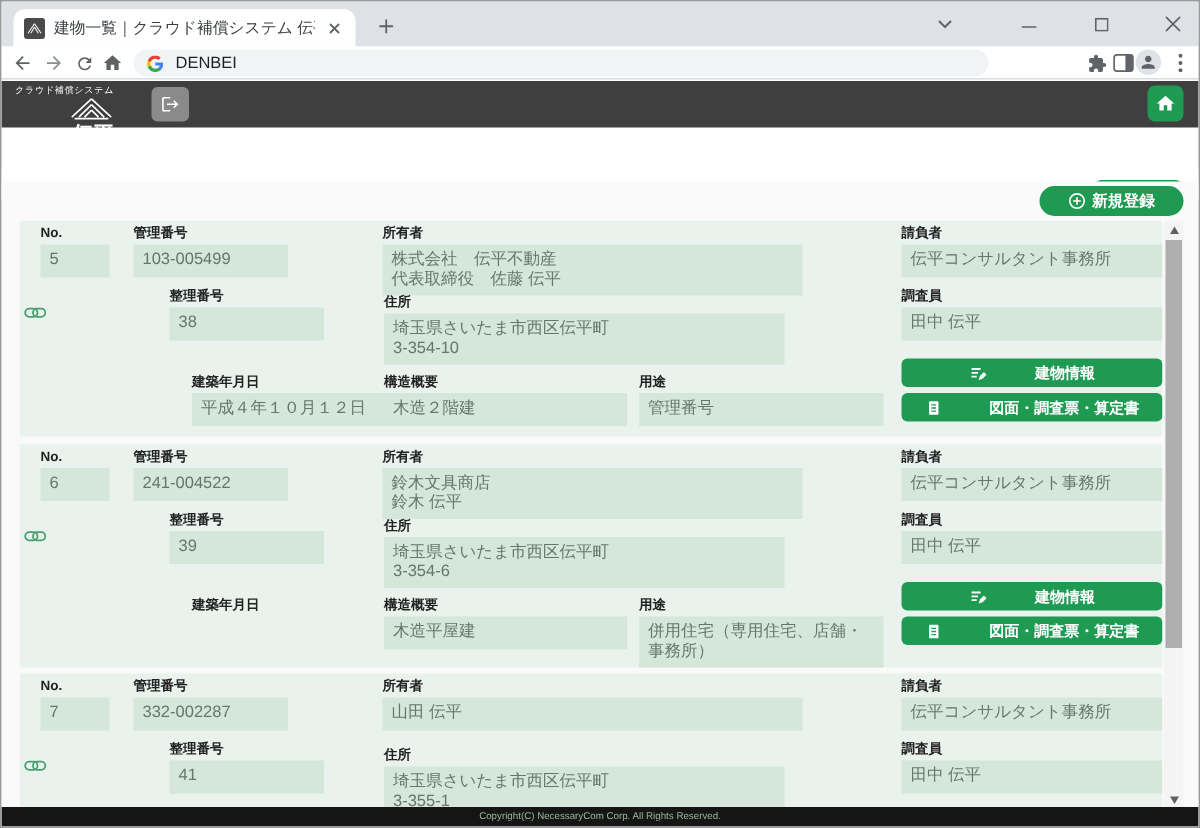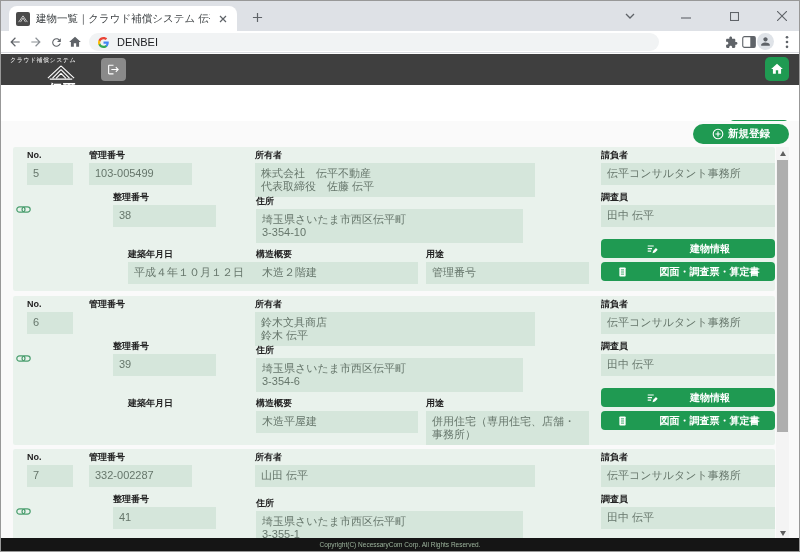--- a/index.html
+++ b/index.html
@@ -302,20 +302,21 @@
             <rect x="0.8" y="1.8" width="8.2" height="5.4" rx="2.7" fill="none" stroke="#4a9e6e" stroke-width="1.2"></rect>
             <rect x="6" y="1.8" width="8.2" height="5.4" rx="2.7" fill="none" stroke="#4a9e6e" stroke-width="1.2"></rect>
           </svg>
       </span>
       <div class="grp g-no">
           <div class="lbl">No.</div>
           <div class="fld">6</div>
         </div>
       <div class="grp g-kanri">
           <div class="lbl">管理番号</div>
+          <div class="fld">241-004522</div>
         </div>
       <div class="grp g-seiri">
           <div class="lbl">整理番号</div>
           <div class="fld">39</div>
         </div>
       <div class="grp g-owner">
           <div class="lbl">所有者</div>
           <div class="fld">鈴木文具商店
 鈴木 伝平</div>
         </div>

